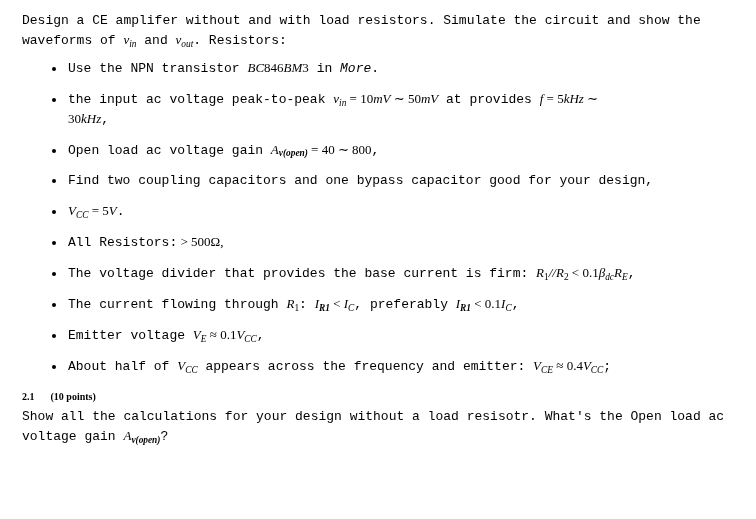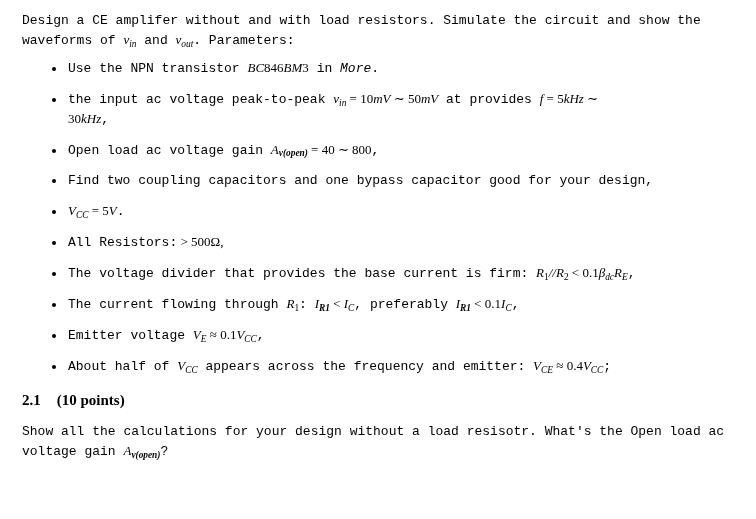--- a/index.html
+++ b/index.html
@@ -42,33 +42,33 @@
     font-size: 0.72em;
     vertical-align: -0.28em;
   }
   .sub .math-i, .sub .math-r { font-size: 1em; font-weight: bold; }
   .ital-tt {
     font-style: italic;
   }
   .section-head {
     font-family: Georgia, "Times New Roman", serif;
     font-weight: bold;
-    font-size: 15px;
-    margin: 12px 0 12px 0;
+    font-size: 10px;
+    margin: 12px 0 4px 0;
   }
   .section-head .secno {
     display: inline-block;
     margin-right: 16px;
   }
 </style>
 </head>
 <body>
 
 <p class="para">
-  <span>Design a CE amplifer without and with load resistors.  Simulate the circuit and show the waveforms of </span><span class="math-i">v</span><span class="sub math-i">in</span><span> and </span><span class="math-i">v</span><span class="sub math-i">out</span><span>.  Parameters:</span>
+  <span>Design a CE amplifer without and with load resistors.  Simulate the circuit and show the waveforms of </span><span class="math-i">v</span><span class="sub math-i">in</span><span> and </span><span class="math-i">v</span><span class="sub math-i">out</span><span>.  Resistors:</span>
 </p>
 
 <ul class="bullets">
 
   <li>
     <span>Use the NPN transistor </span><span class="math-i">BC</span><span class="math-r">846</span><span class="math-i">BM</span><span class="math-r">3</span><span> in </span><span class="ital-tt">More</span><span>.</span>
   </li>
 
   <li>
     <span>the input ac voltage peak-to-peak </span><span class="math-i">v</span><span class="sub math-i">in</span><span class="math-r"> = 10</span><span class="math-i">mV</span><span class="math-r"> ∼ 50</span><span class="math-i">mV</span><span> at provides </span><span class="math-i">f</span><span class="math-r"> = 5</span><span class="math-i">kHz</span><span class="math-r"> ∼ </span><br>

